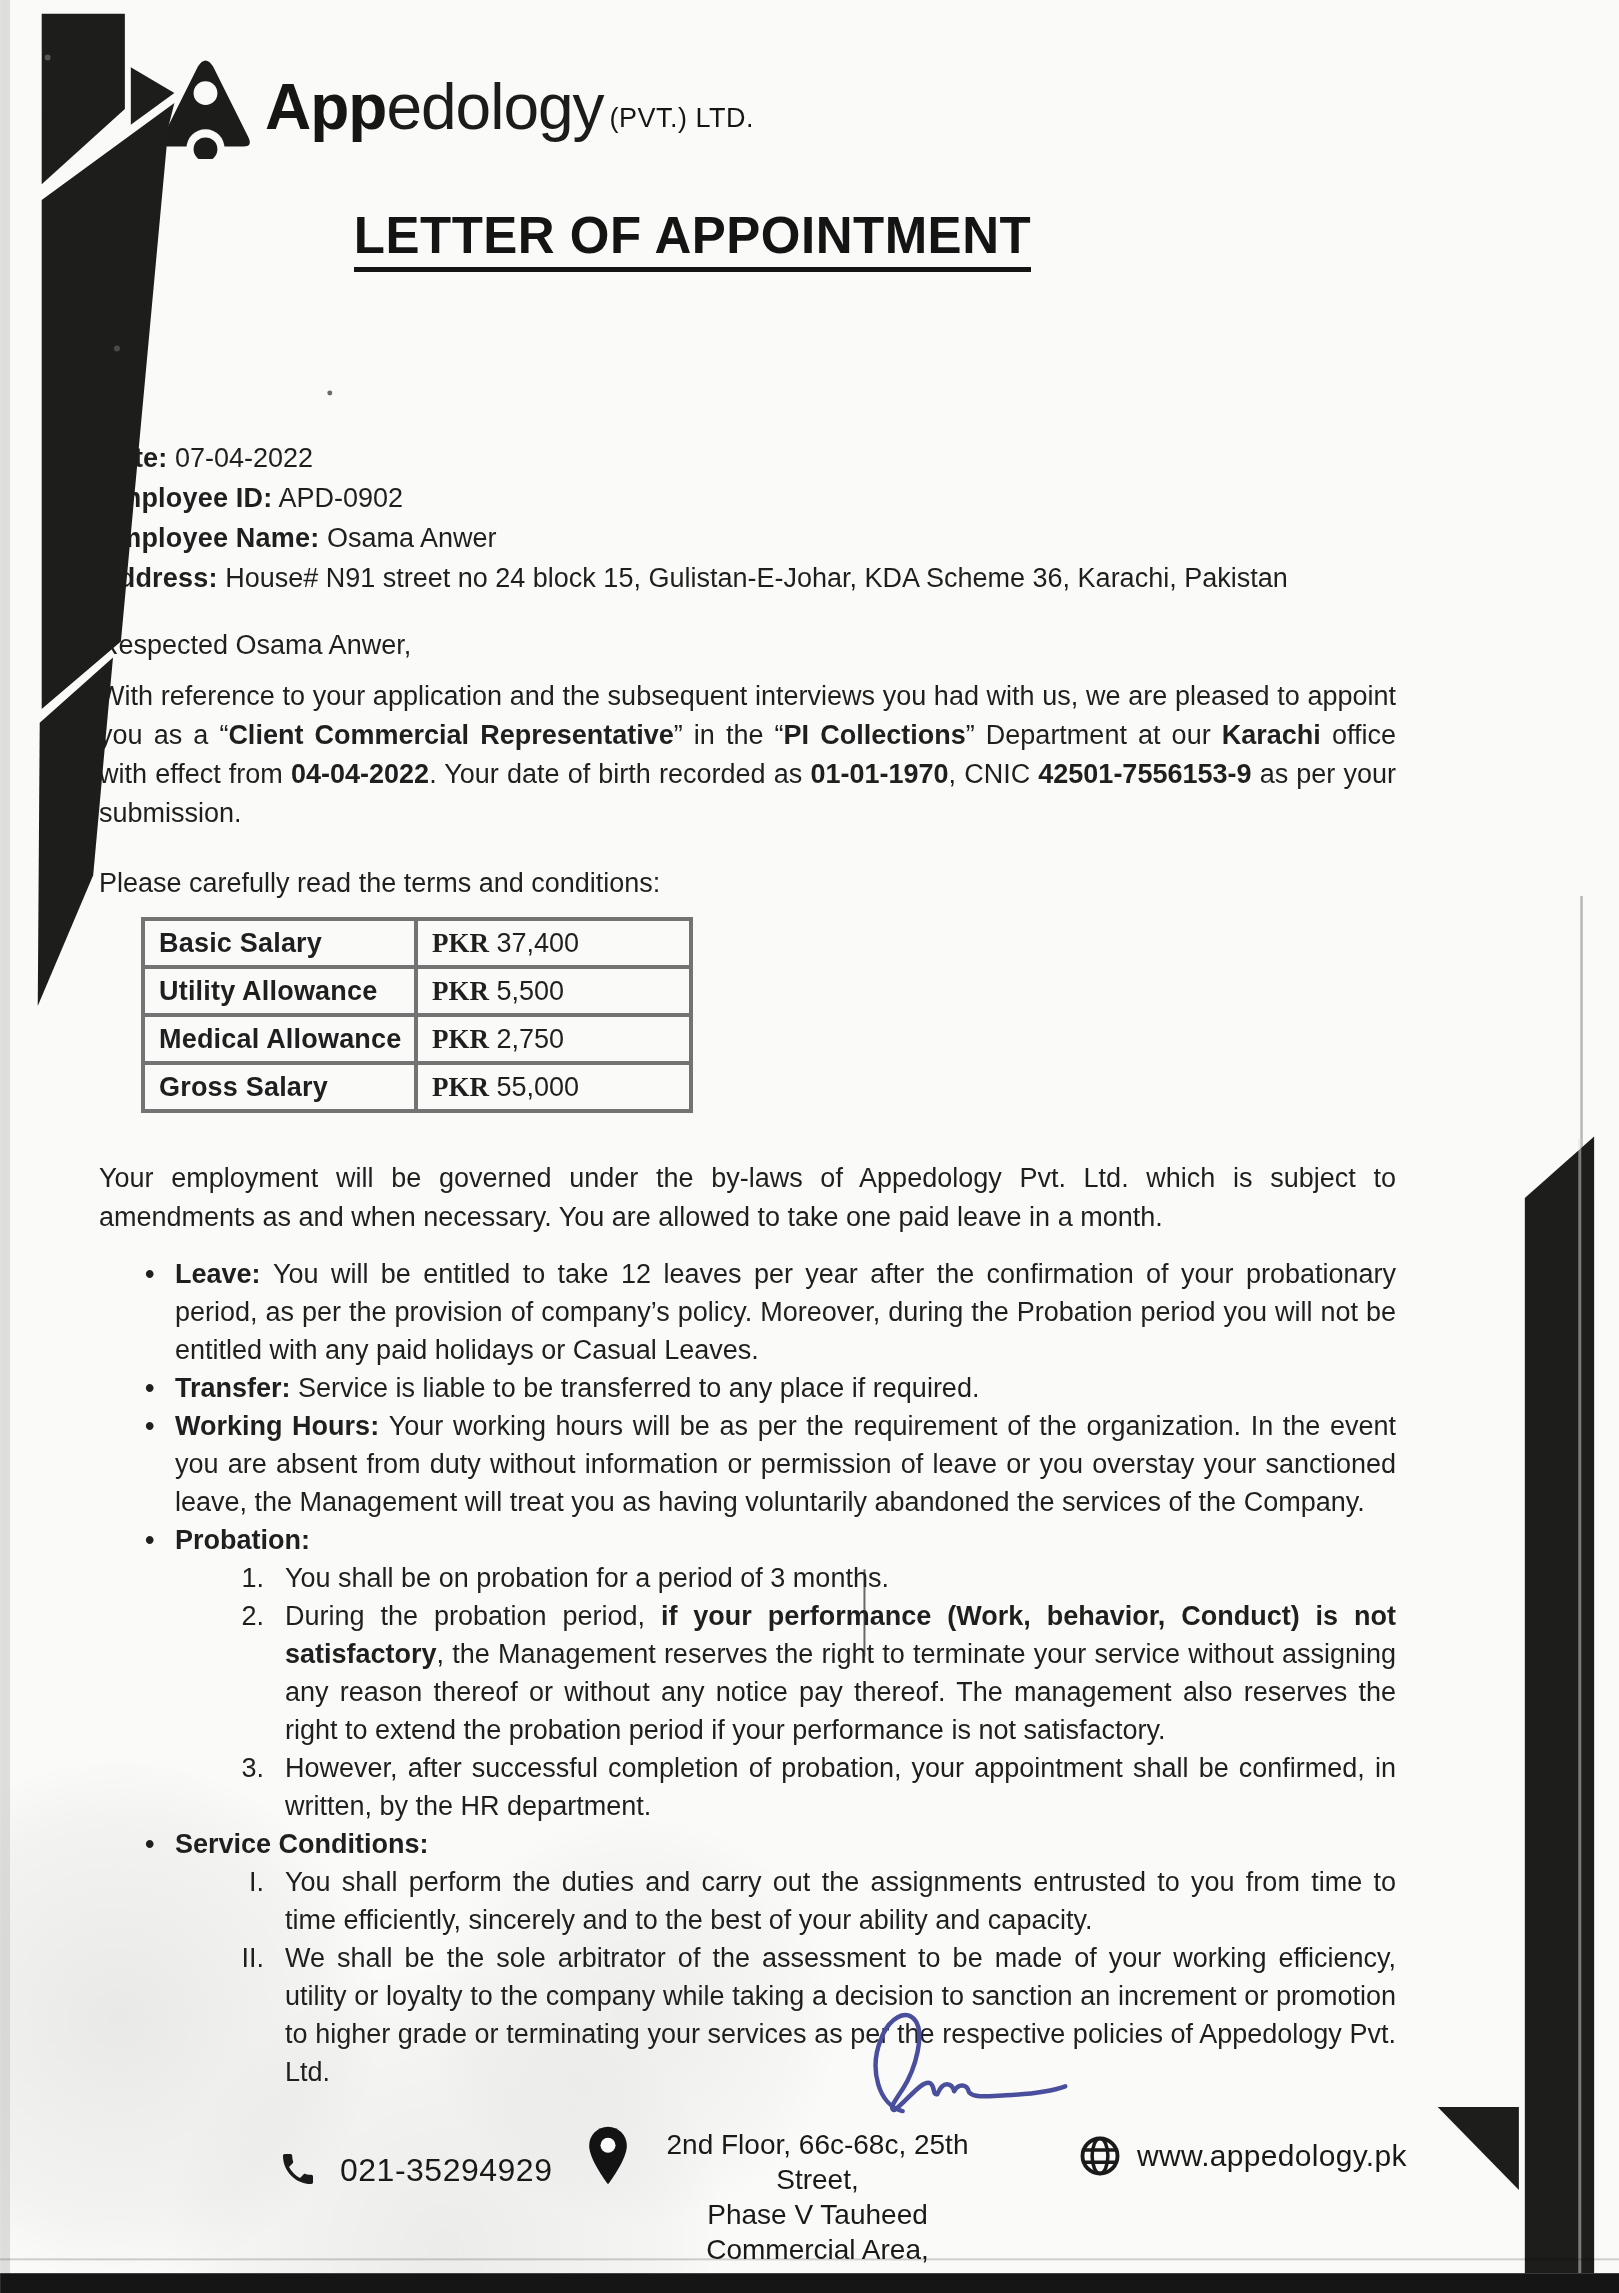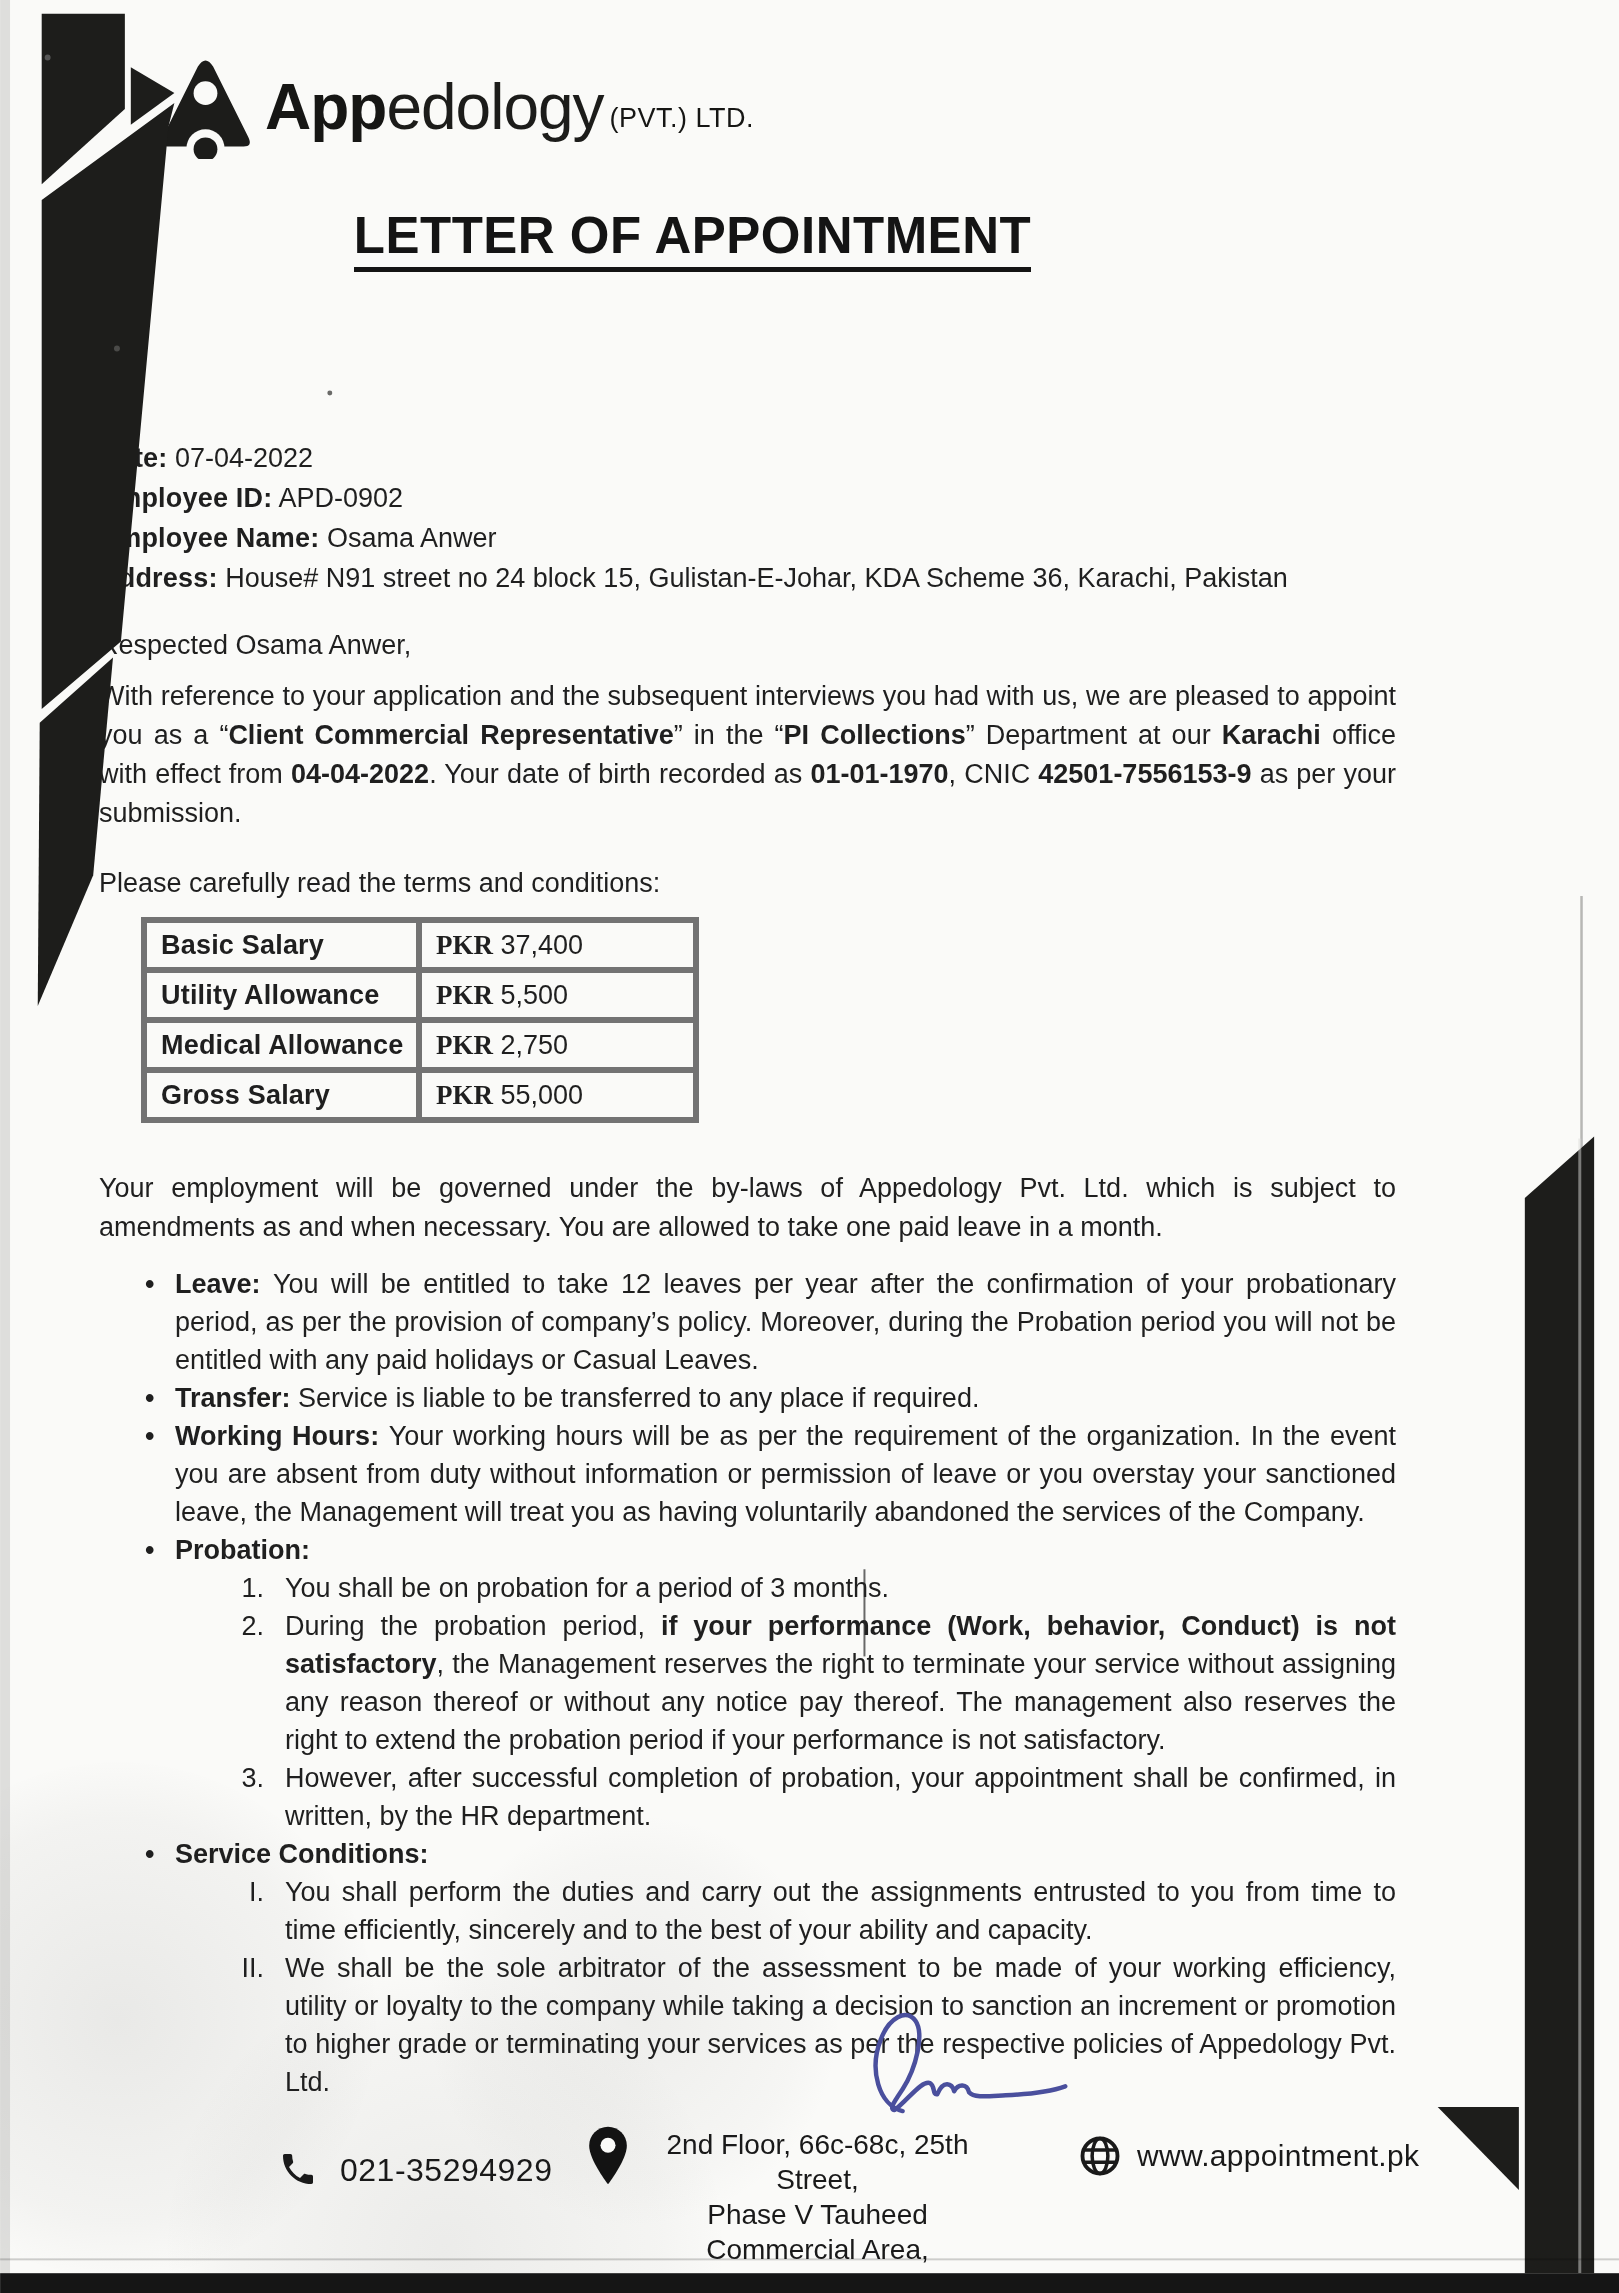--- a/index.html
+++ b/index.html
@@ -35,21 +35,21 @@
   #col{position:absolute;left:99px;top:438px;width:1297px;z-index:1;font-size:27px;line-height:40px;}
   .meta-line{line-height:40px;}
   .meta-line b{letter-spacing:0.2px;}
   #salutation{margin-top:27px;}
   .para{margin-top:12px;text-align:justify;line-height:39px;}
   #please-read{margin-top:30px;}
 
   
   #salary-table{border-collapse:collapse;margin:14px 0 0 42px;}
   #salary-table td{
-    border:6px solid #737373;height:44px;vertical-align:middle;
+    border:4px solid #737373;height:44px;vertical-align:middle;
     padding:0 0 0 14px;font-size:27px;
   }
   .cell-label{width:255px;font-weight:700;letter-spacing:0.2px;}
   .cell-value{width:257px;}
   .pkr{font-weight:700;font-family:Liberation Serif, serif;}
 
   #para2{margin-top:46px;}
 
   
   #terms{margin-top:18px;line-height:38px;}
@@ -203,21 +203,21 @@
       <div>Phase V Tauheed Commercial Area,</div>
       <div>Karachi, 75500.</div>
     </div>
     <div id="web-group">
       <svg id="globe-icon" viewBox="0 0 24 24">
         <circle cx="12" cy="12" r="10" fill="none" stroke="#1a1a1a" stroke-width="2.2"></circle>
         <ellipse cx="12" cy="12" rx="4.5" ry="10" fill="none" stroke="#1a1a1a" stroke-width="2"></ellipse>
         <line x1="2.2" y1="8.5" x2="21.8" y2="8.5" stroke="#1a1a1a" stroke-width="2"></line>
         <line x1="2.2" y1="15.5" x2="21.8" y2="15.5" stroke="#1a1a1a" stroke-width="2"></line>
       </svg>
-      <span id="website">www.appointment.pk</span>
+      <span id="website">www.appedology.pk</span>
     </div>
   </div>
 
   <svg id="artifacts" width="1620" height="2294" viewBox="0 0 1636 2317">
 
     <rect x="0" y="0" width="10" height="2317" fill="#c6c6c4" opacity="0.55"></rect>
 
     <polygon points="42,14 126,14 126,110 42,186" fill="#1d1d1b"></polygon>
     <polygon points="132,68 176,94 132,126" fill="#1d1d1b"></polygon>
     <polygon points="42,202 176,104 170,128 122,648 42,716" fill="#1d1d1b"></polygon>

